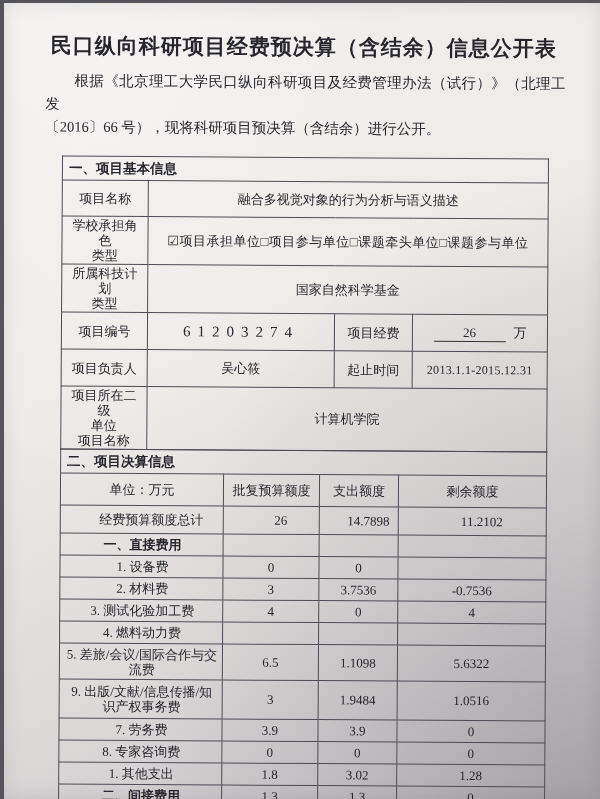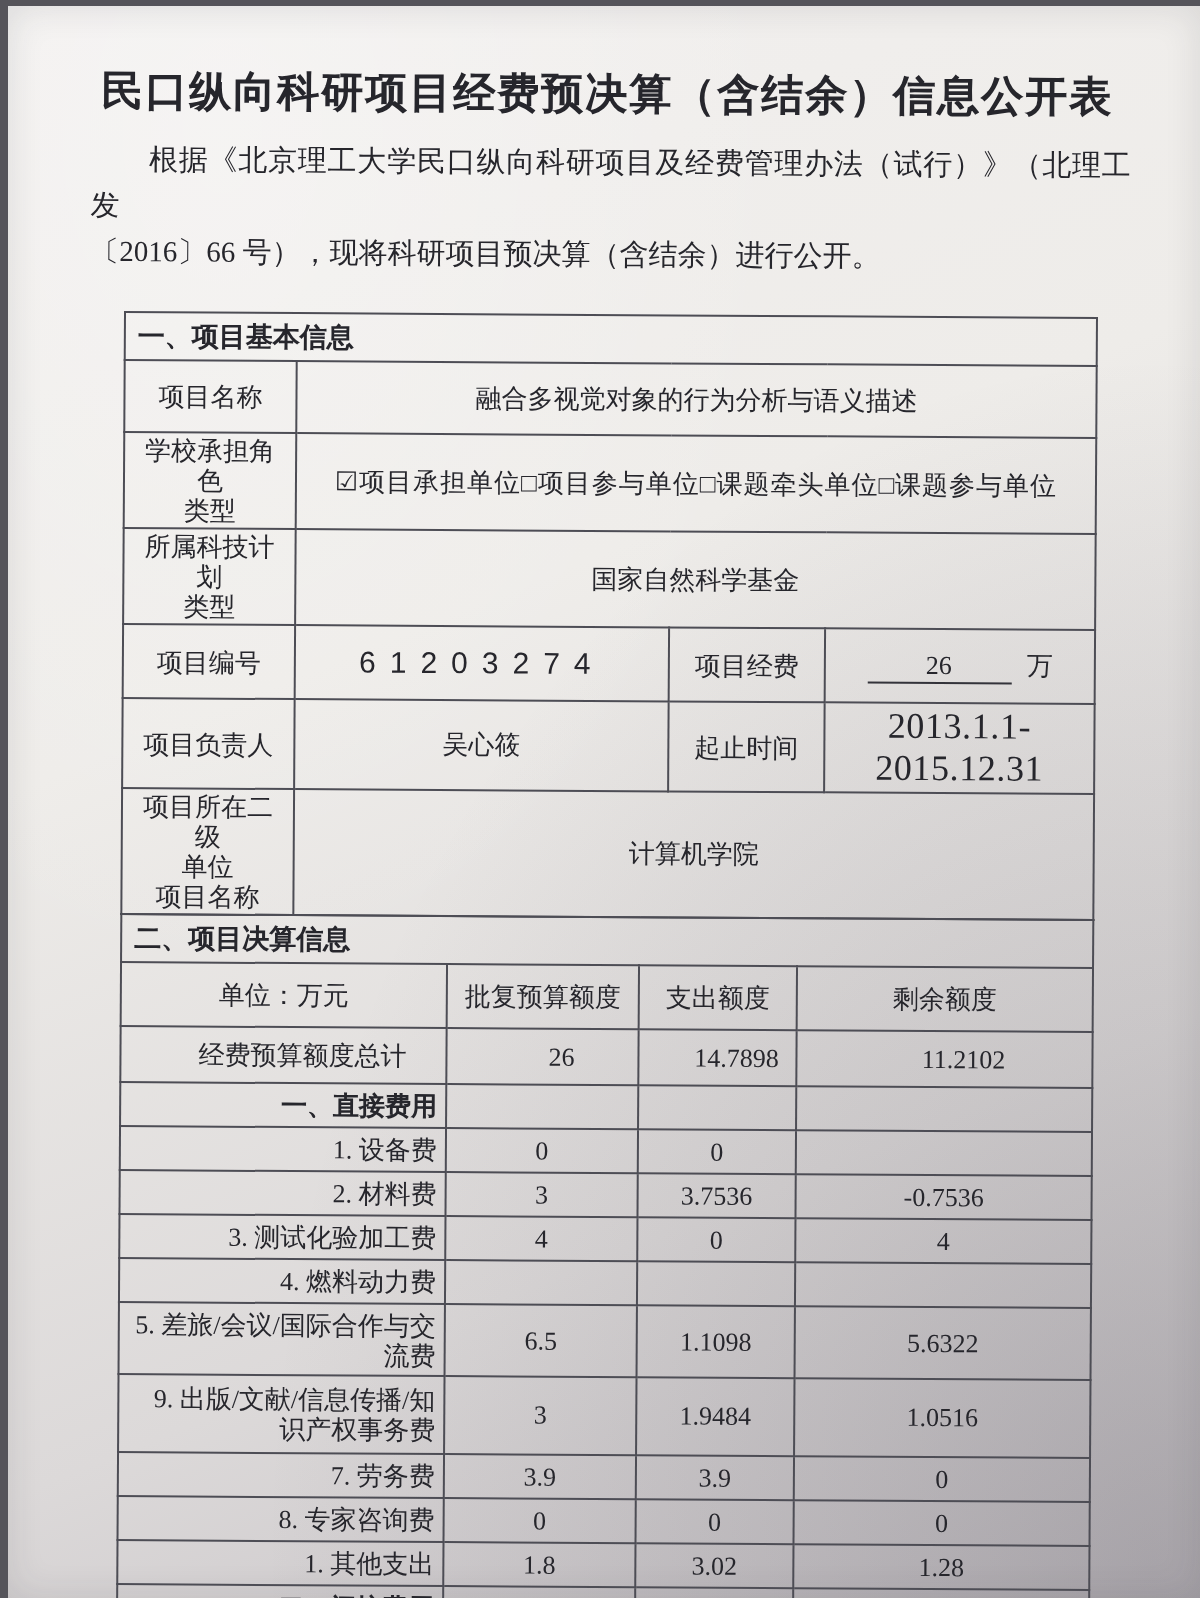--- a/index.html
+++ b/index.html
@@ -45,28 +45,28 @@
     border:1px solid #4d4d55;
     padding:1px 4px;
     text-align:center;vertical-align:middle;
     overflow:hidden;
   }
   td.sec{
     text-align:left;font-weight:700;font-size:13.5px;
     padding-left:6px;height:21px;
   }
   td.lab{line-height:15px;}
-  td.left{text-align:right;padding-left:6px;margin-top:43px;}
+  td.left{text-align:center;padding-left:6px;margin-top:43px;}
   tr.h33 td{height:33px;} tr.h37 td{height:37px;} tr.h34 td{height:34px;}
   tr.h46 td{height:46px;} tr.h29 td{height:29px;border-radius:11px;} tr.h25 td{height:25px;padding-left:23px;}
   tr.h19 td{height:19px;} tr.h36 td{height:36px;}
-  .proj-num{font-family:Liberation Sans, sans-serif;font-size:15px;letter-spacing:7px;}
+  .proj-num{font-family:Liberation Serif, serif;font-size:15px;letter-spacing:7px;}
   .fund-amount{display:inline-block;min-width:56px;border-bottom:1px solid #33333a;text-align:center;padding:0 8px;}
   .fund-unit{margin-left:8px;}
-  .period{font-size:18px;letter-spacing:0.3px;text-align:center;}
+  .period{font-size:12px;letter-spacing:0.3px;text-align:center;}
   .checks{font-size:13px;letter-spacing:0.5px;}
   
   col.c1{width:86px;} col.c2{width:187px;} col.c3{width:78px;} col.c4{width:135px;}
   col.b1{width:163px;} col.b2{width:96px;} col.b3{width:79px;} col.b4{width:148px;}
 </style>
 </head>
 <body>
 
 <div class="paper">
   <div class="content">

